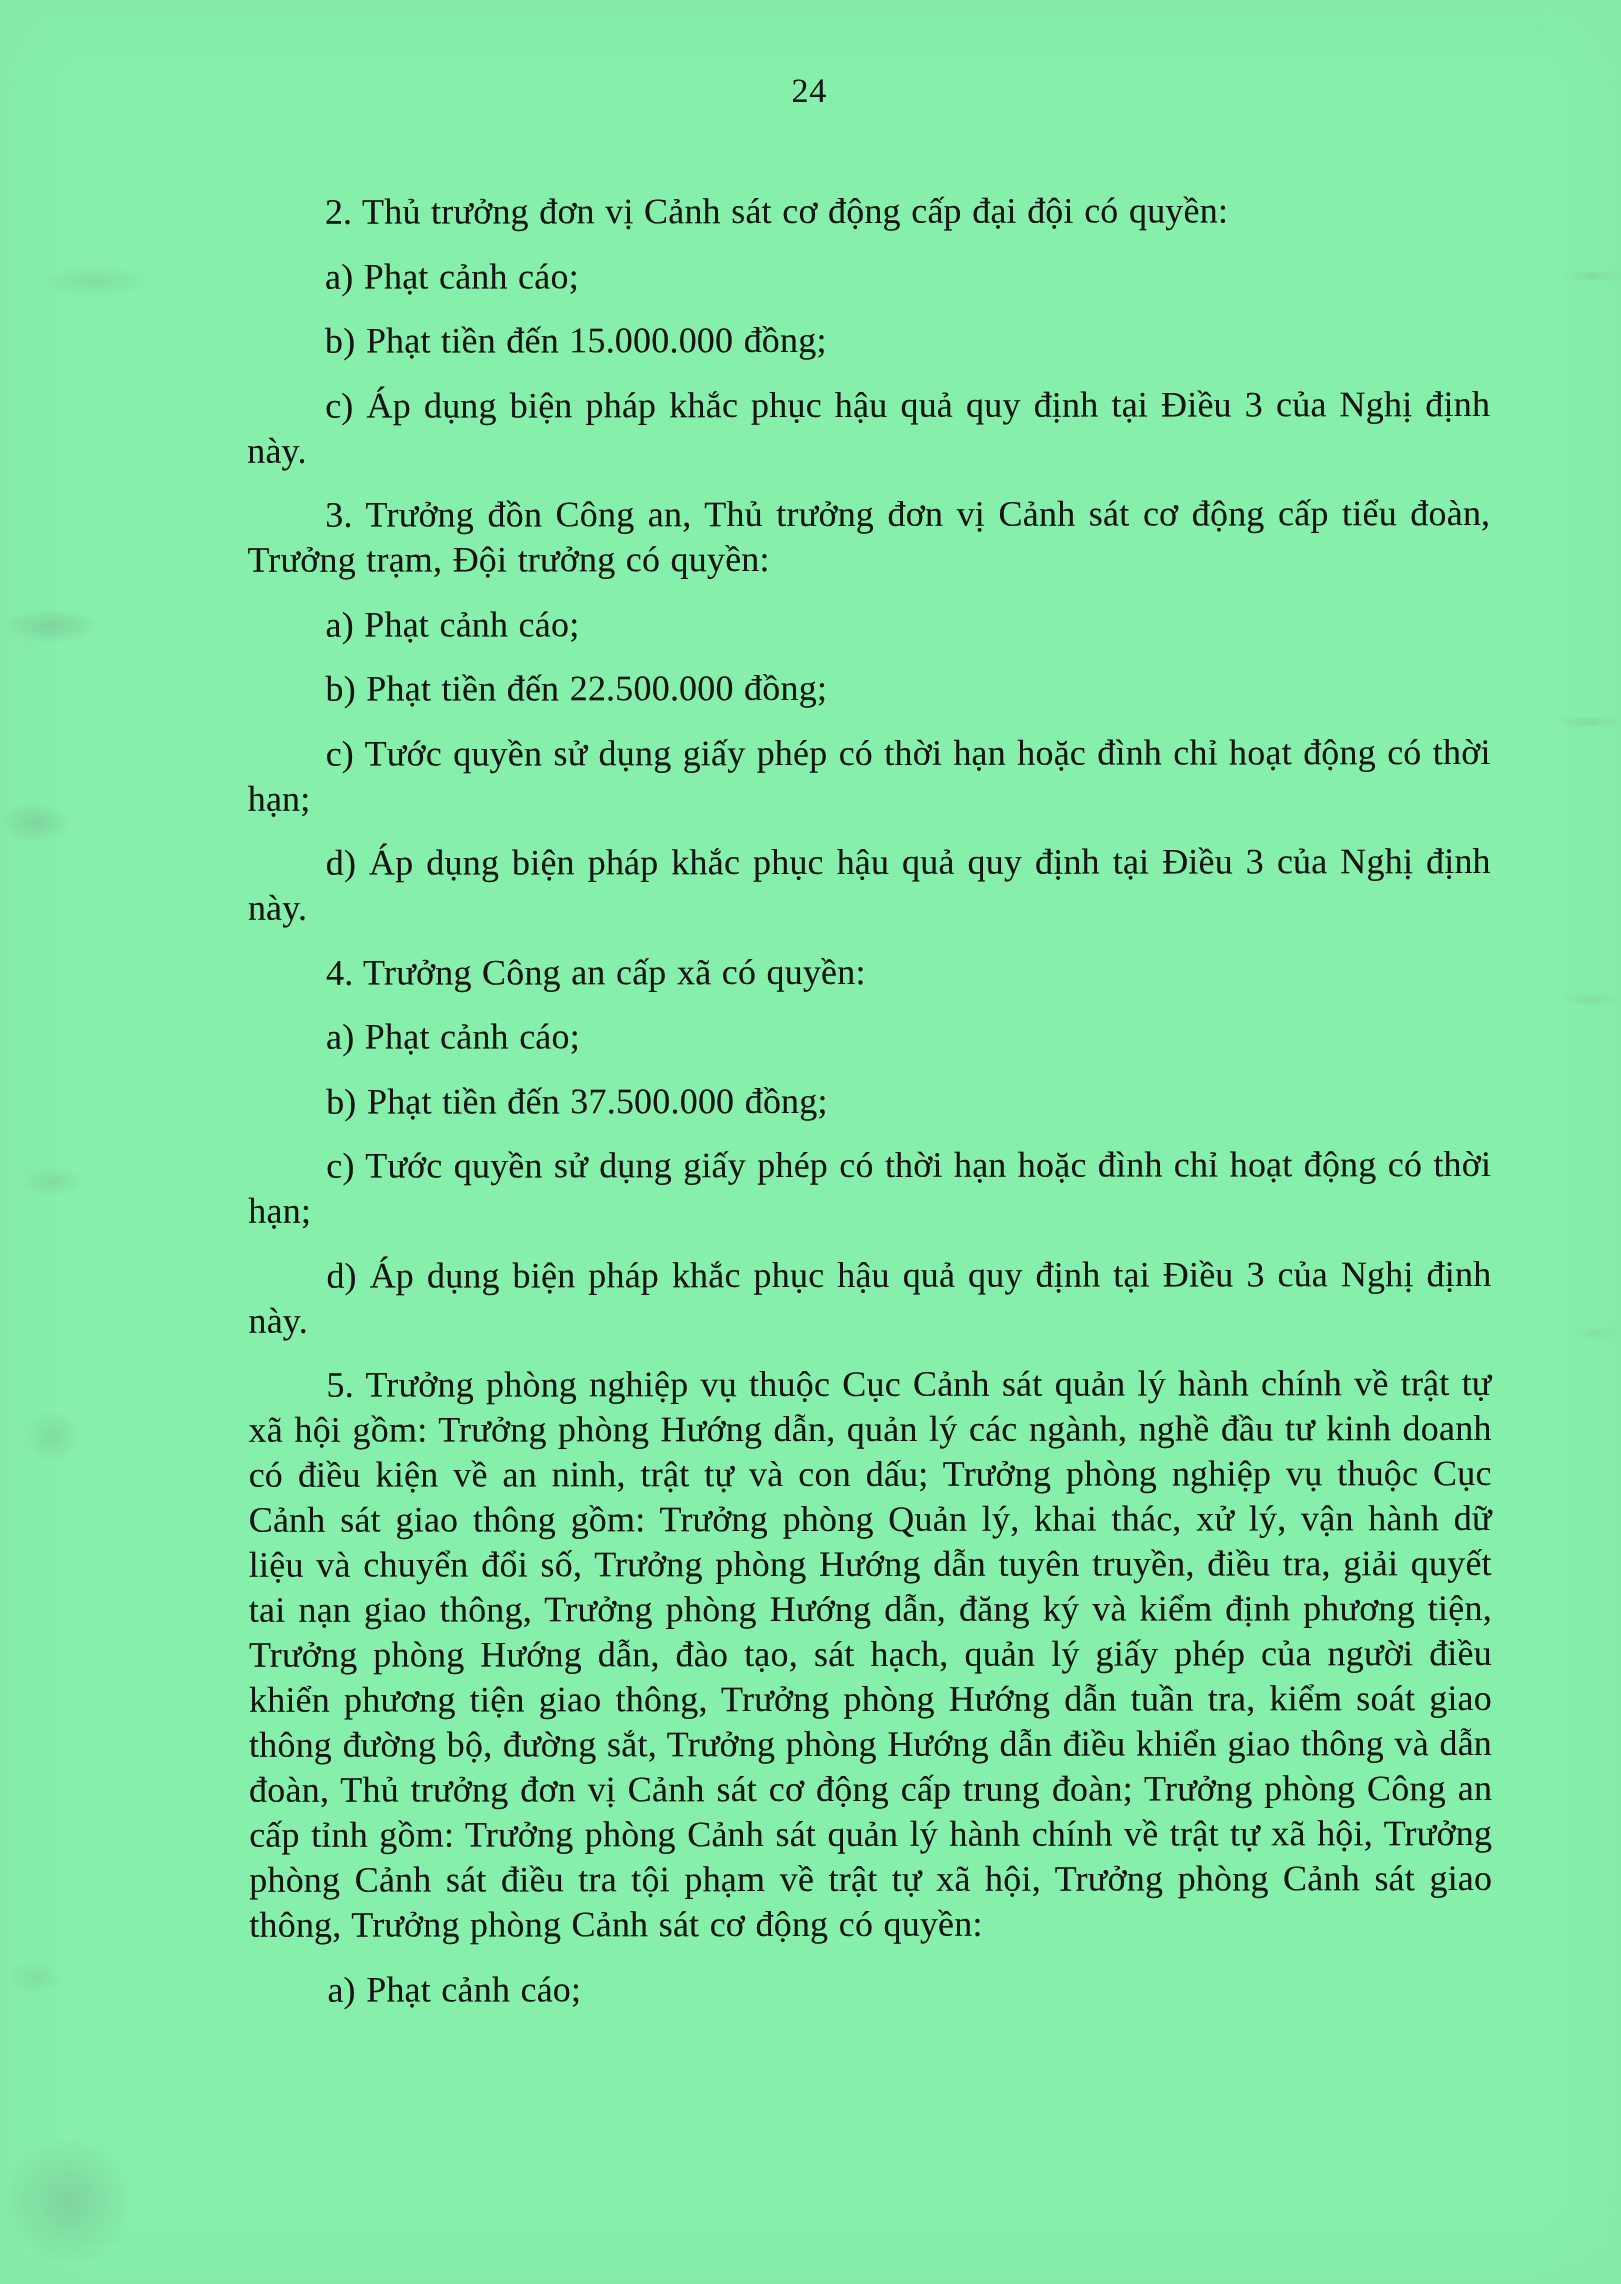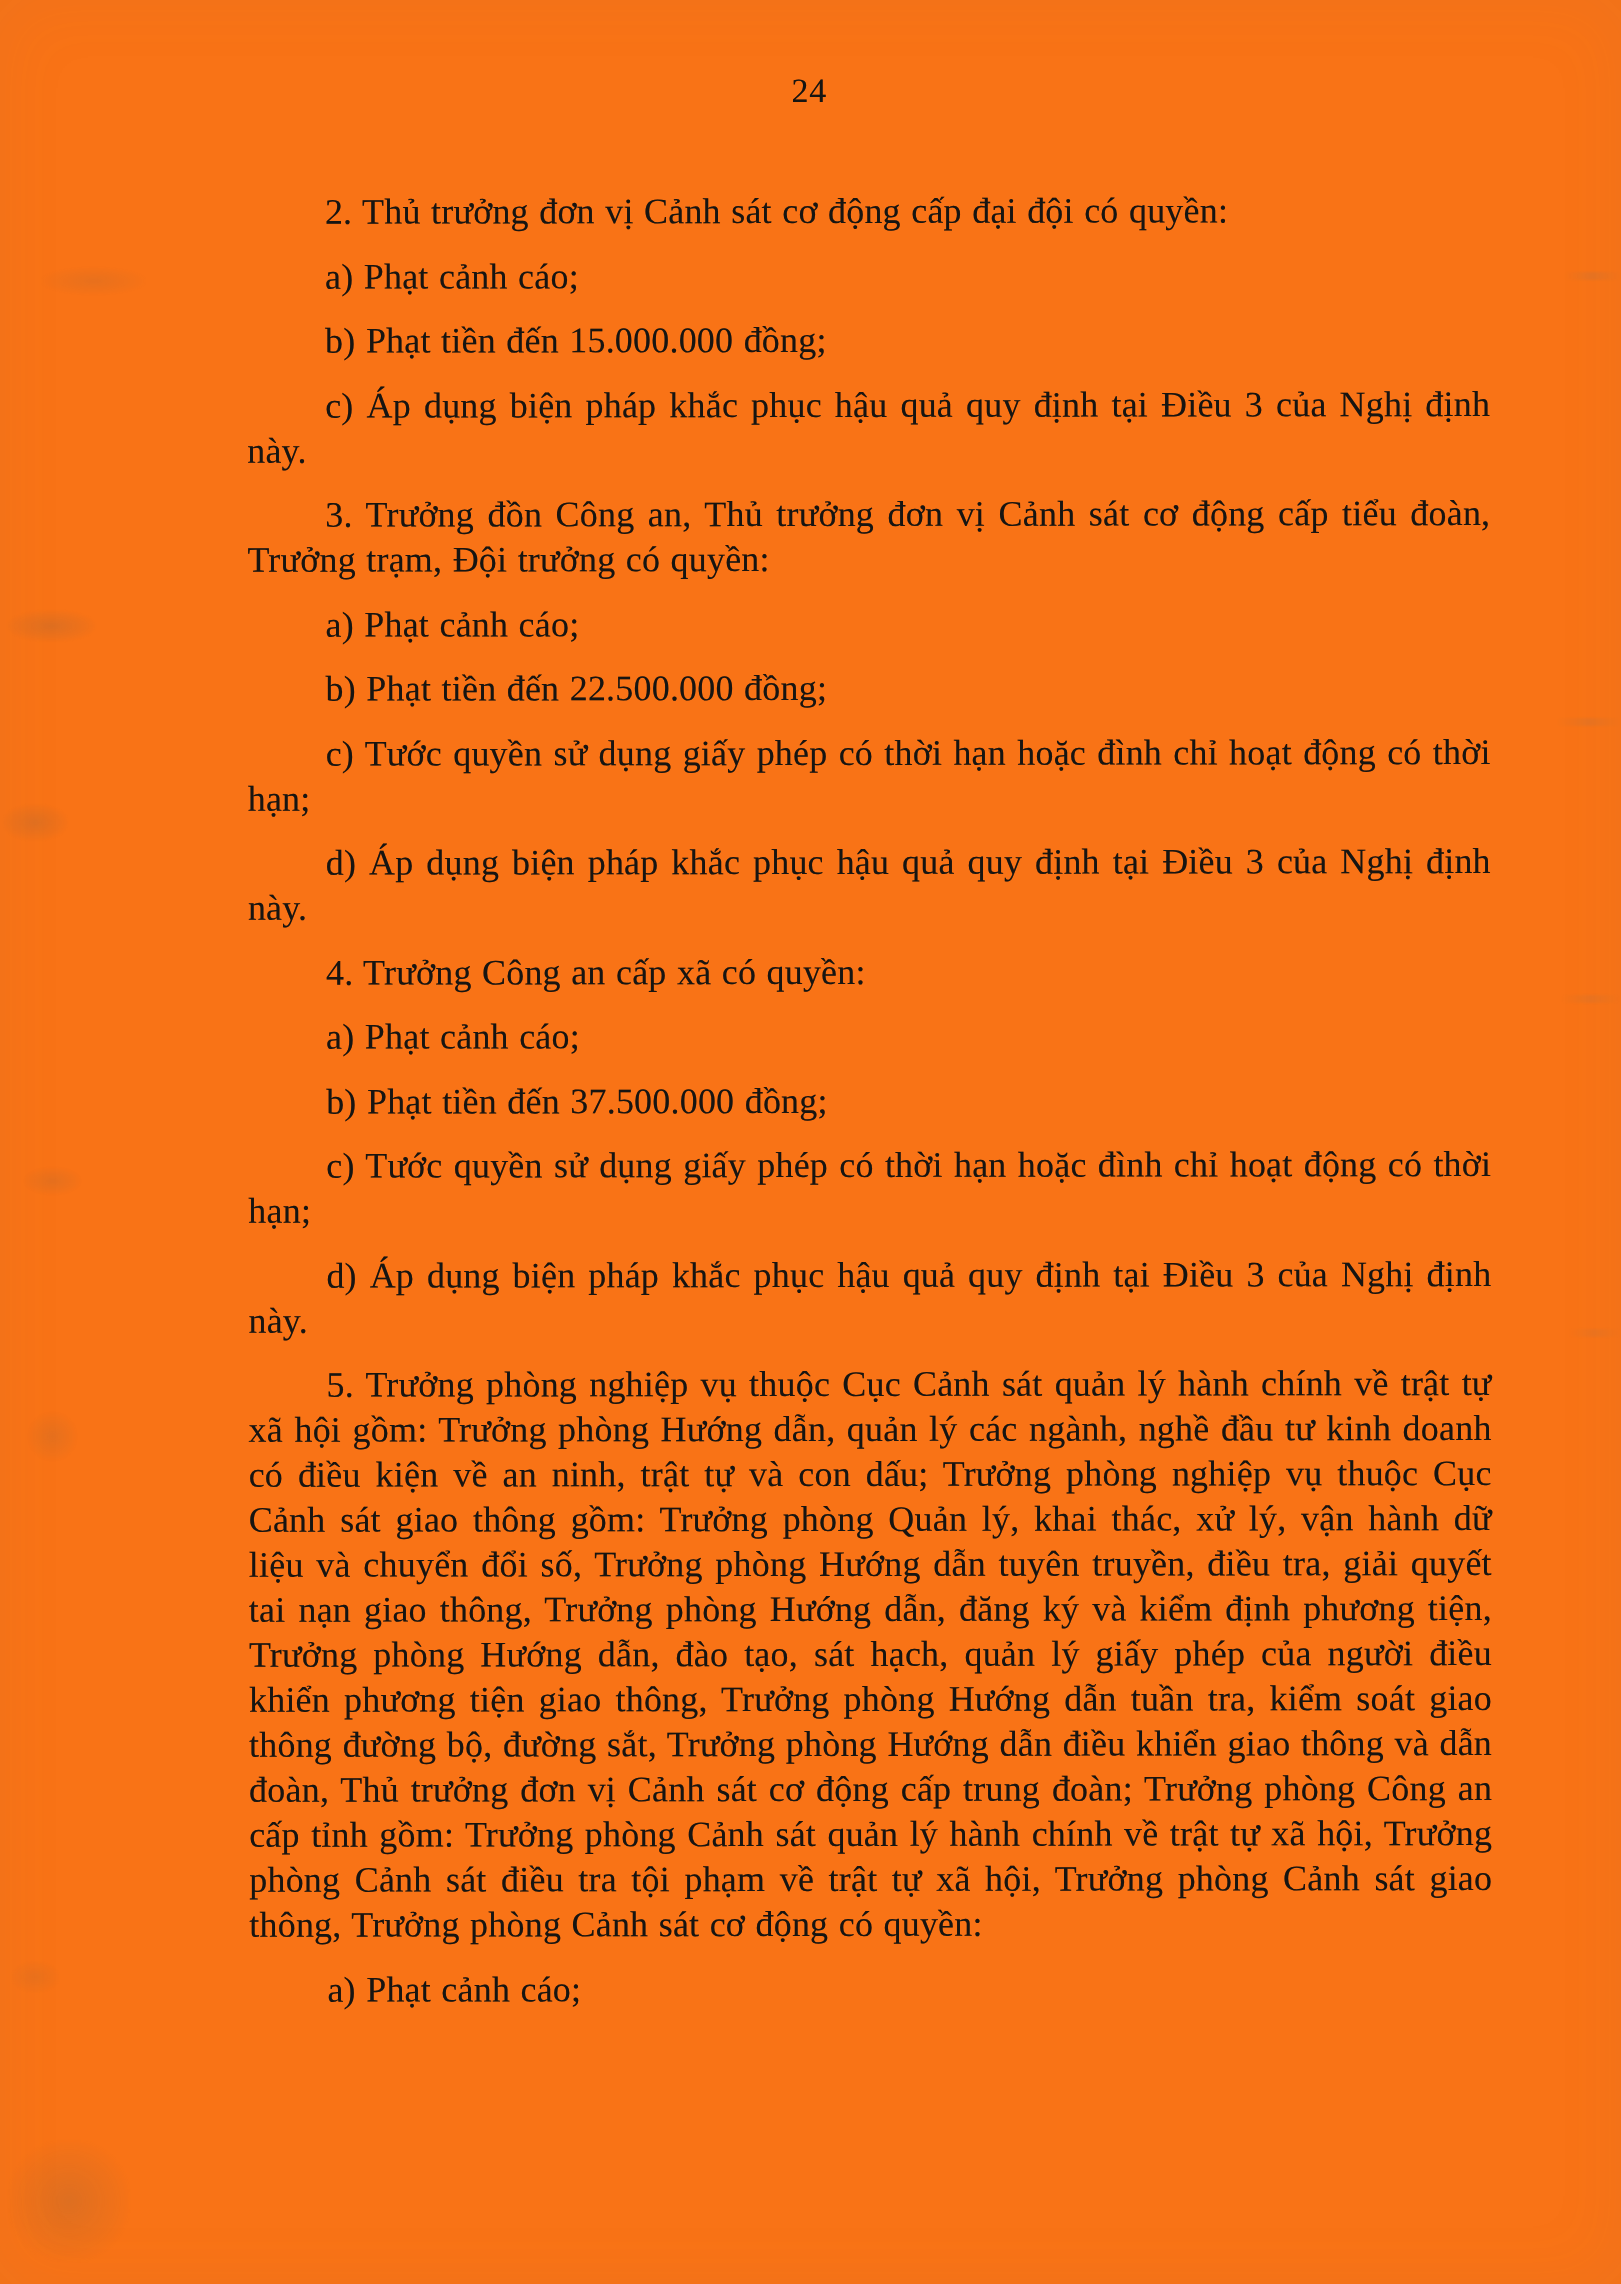--- a/index.html
+++ b/index.html
@@ -5,21 +5,21 @@
   html, body {
     margin: 0;
     padding: 0;
     background: #ffffff;
   }
   .page {
     position: relative;
     width: 1621px;
     height: 2284px;
     margin: 0 auto;
-    background: #f97316;
+    background: #86efac;
     color: #171512;
     font-family: "Liberation Serif", "DejaVu Serif", serif;
     overflow: hidden;
     box-shadow: inset 0 0 73px rgba(115, 110, 100, 0.07);
   }
   .page-inner {
     transform: rotate(-0.08deg);
   }
   .page-number {
     text-align: center;

